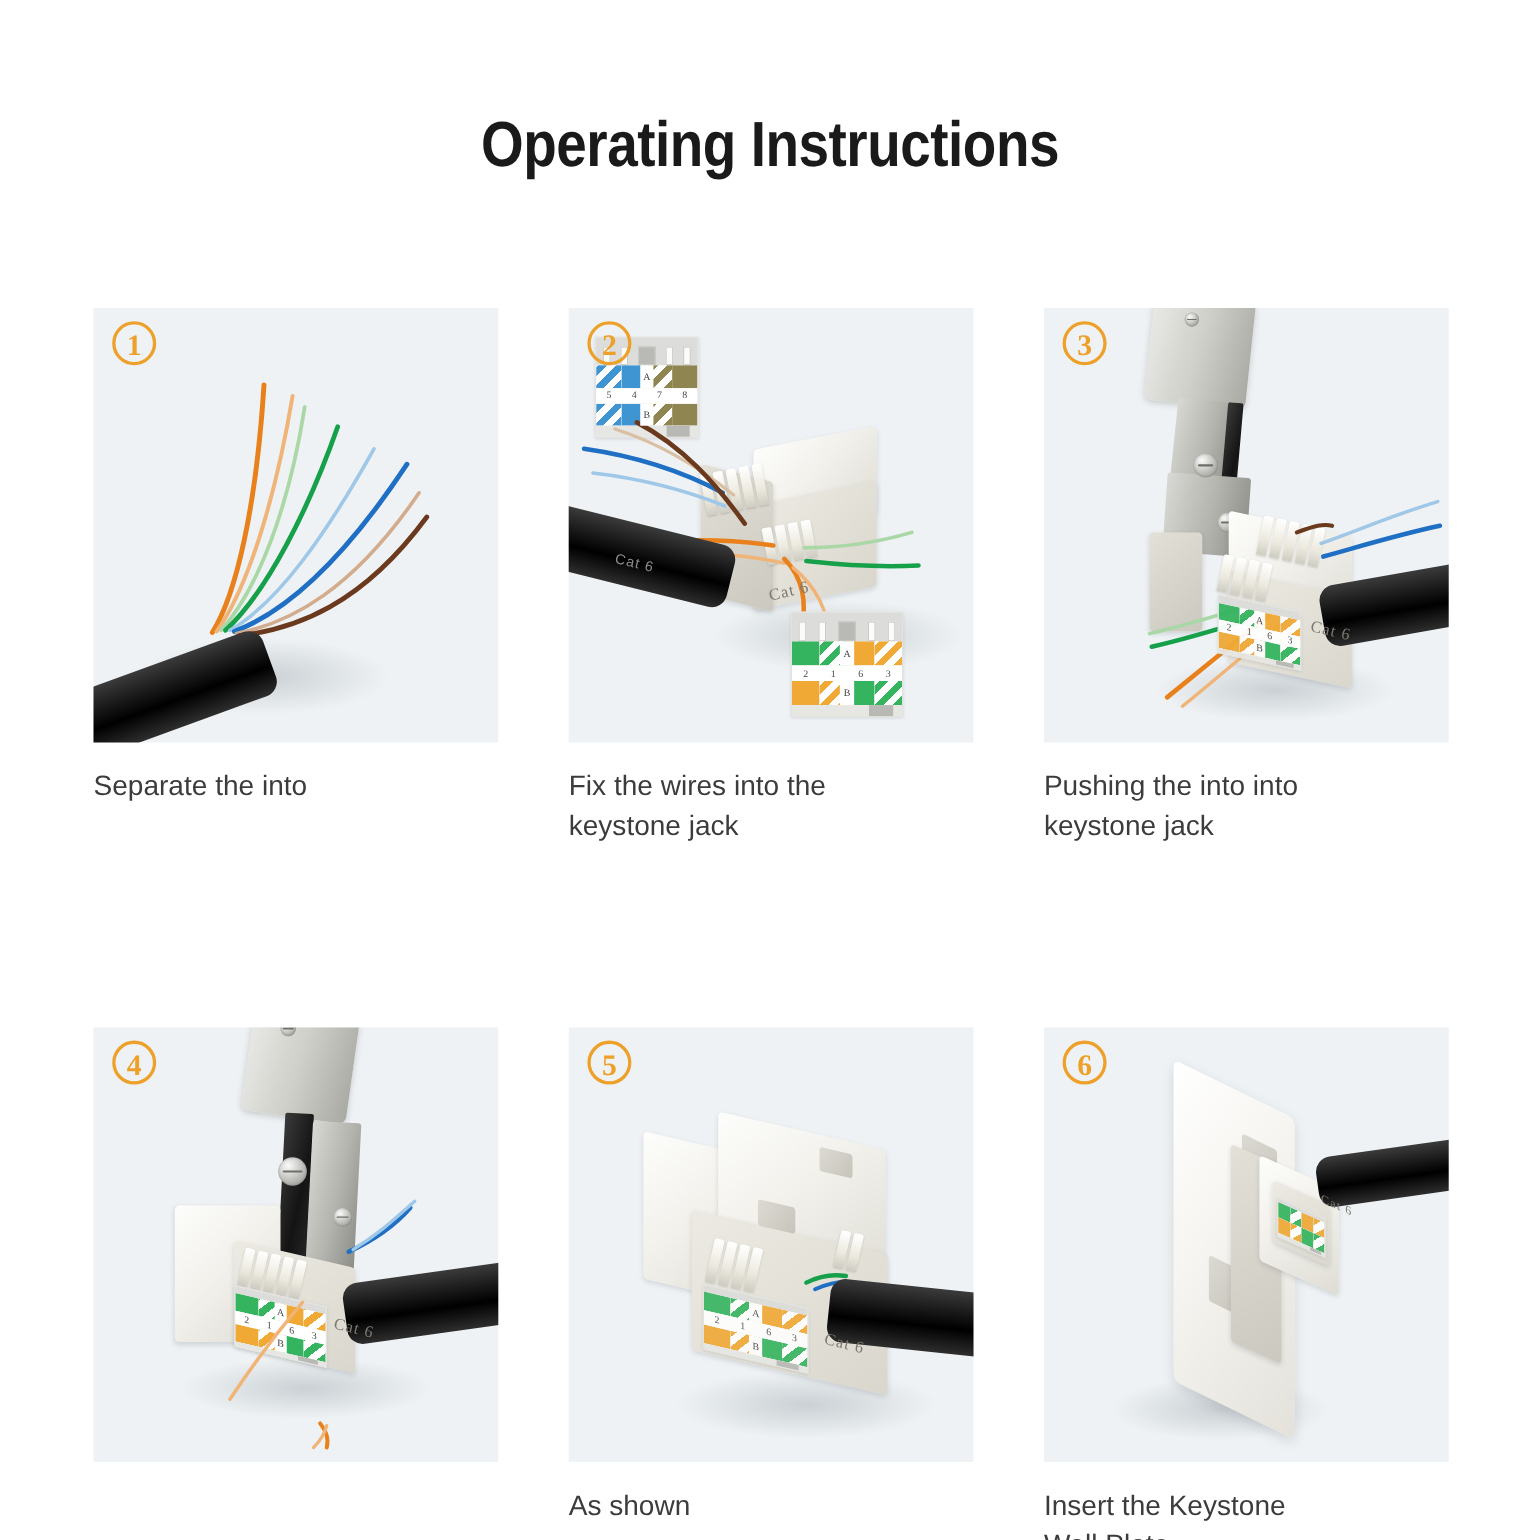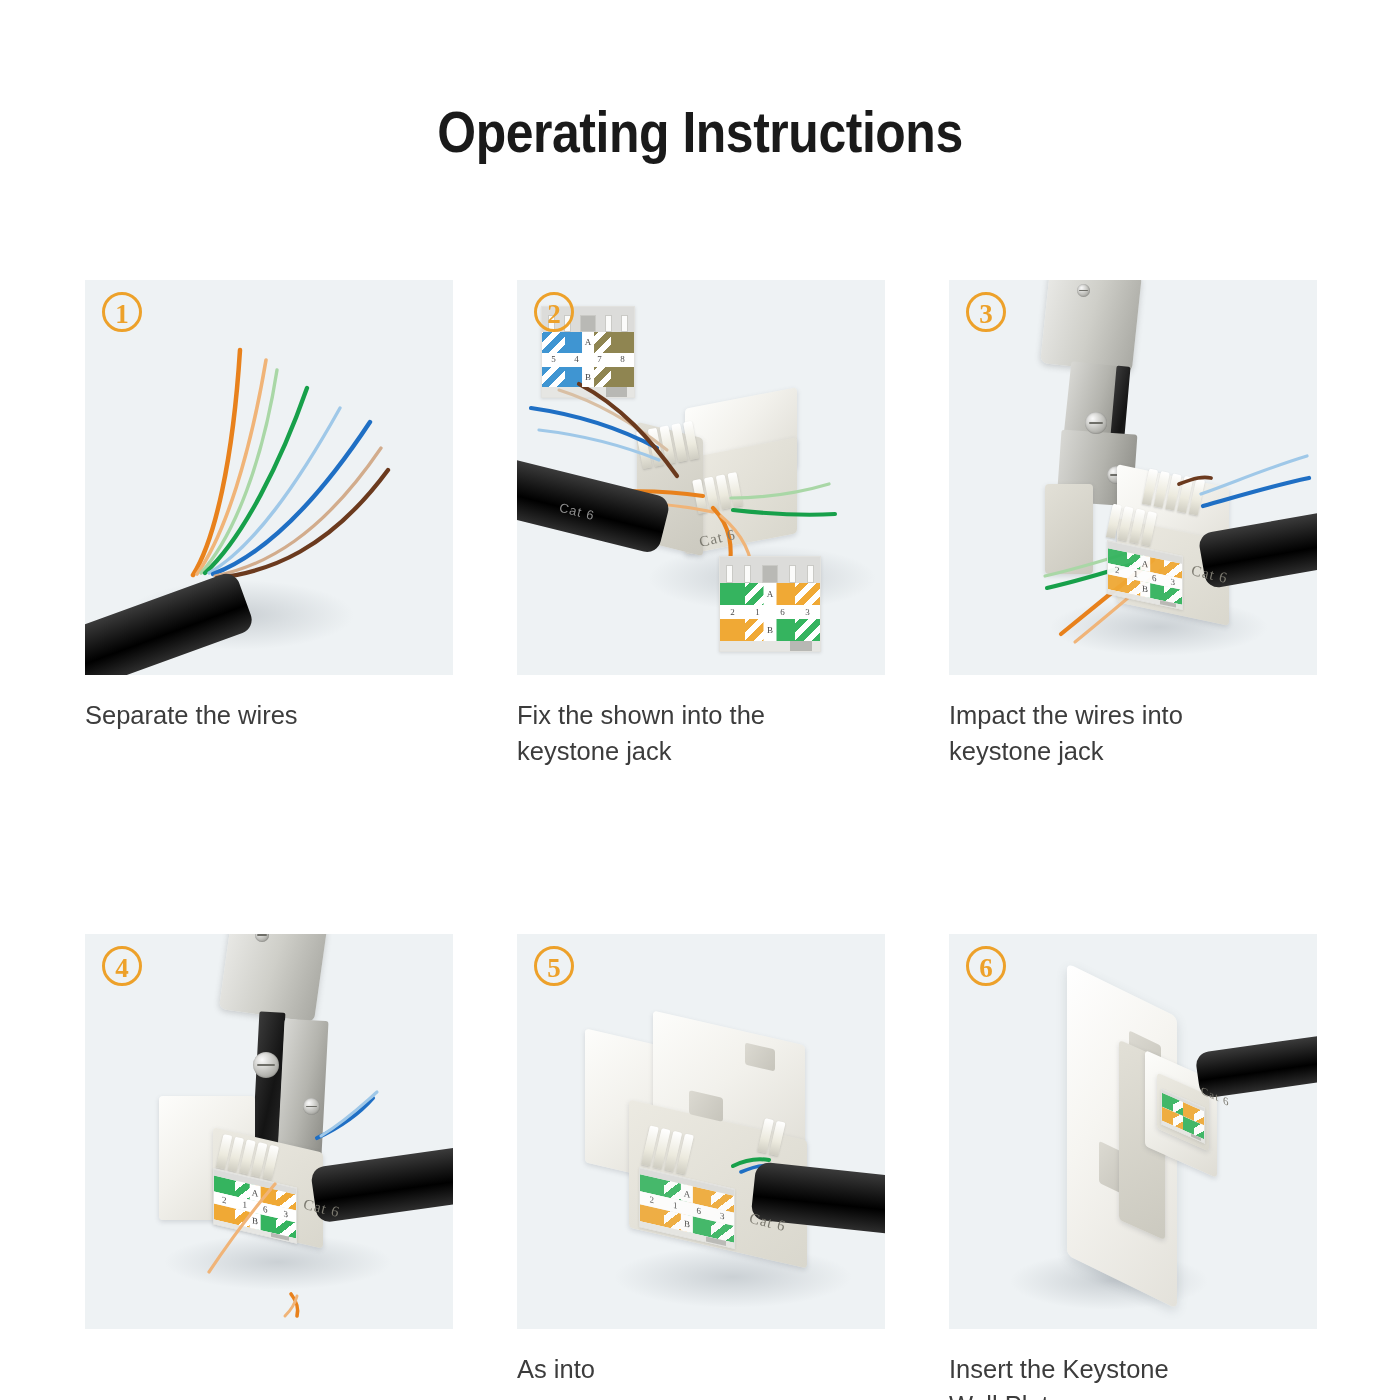--- a/index.html
+++ b/index.html
@@ -264,21 +264,21 @@
             <path d="M116 293 C 150 255, 178 180, 192 90" stroke="#a9d7a6" stroke-width="3.4" fill="none" stroke-linecap="round"></path>
             <path d="M120 293 C 158 258, 196 182, 222 108" stroke="#17a04a" stroke-width="4.3" fill="none" stroke-linecap="round"></path>
             <path d="M124 293 C 168 268, 212 205, 255 128" stroke="#9fc8e8" stroke-width="3.3" fill="none" stroke-linecap="round"></path>
             <path d="M128 294 C 176 276, 228 228, 285 142" stroke="#1f6fc4" stroke-width="4.4" fill="none" stroke-linecap="round"></path>
             <path d="M130 296 C 180 286, 236 256, 296 168" stroke="#d2ac8c" stroke-width="3.3" fill="none" stroke-linecap="round"></path>
             <path d="M132 298 C 184 292, 244 270, 303 190" stroke="#6b3a1e" stroke-width="4.3" fill="none" stroke-linecap="round"></path>
           </svg>
           <div class="cable" style="left:-22px; top:288px; width:182px; height:62px; transform:rotate(-20deg); transform-origin: 100% 50%;"></div>
         </div>
       </div>
-      <div class="caption">Separate the wires</div>
+      <div class="caption">Separate the into</div>
     </div>
 
     <div class="step">
       <div class="photo">
         <div class="badge">2</div>
         <div class="scene">
 
           <div class="diagram" style="left:24px; top:26px; width:94px; height:92px;">
             <div class="dg-top">
               <div class="dg-pin"></div>
@@ -411,21 +411,21 @@
                     <div class="stripe"></div>
                   </div>
                 <div class="dg-mid">B</div>
               </div>
             </div>
             <div class="dg-foot"></div>
           </div>
 
         </div>
       </div>
-      <div class="caption">Fix the shown into the
+      <div class="caption">Fix the wires into the
 keystone jack</div>
     </div>
 
     <div class="step">
       <div class="photo">
         <div class="badge">3</div>
         <div class="scene">
 
           <div class="shadow-blob" style="left:100px; top:318px; width:220px; height:58px;"></div>
 
@@ -506,21 +506,21 @@
               </div>
             </div>
             <div class="dg-foot" style="height:8%"></div>
           </div>
 
           <div class="cable" style="left:252px; top:240px; width:160px; height:56px; transform:rotate(-10deg);"></div>
           <div class="cat-label" style="left:242px; top:286px; transform:rotate(13deg);">Cat 6</div>
 
         </div>
       </div>
-      <div class="caption">Impact the wires into
+      <div class="caption">Pushing the into into
 keystone jack</div>
     </div>
 
     <div class="row2-spacer"></div>
 
     <div class="step">
       <div class="photo">
         <div class="badge">4</div>
         <div class="scene">
 
@@ -673,21 +673,21 @@
           <svg class="wires" viewBox="0 0 368 395" preserveAspectRatio="none">
             <path d="M216 232 C 228 226, 240 224, 252 226" stroke="#17a04a" stroke-width="4.0" fill="none" stroke-linecap="round"></path>
             <path d="M224 238 C 238 232, 250 230, 260 232" stroke="#1f6fc4" stroke-width="3.6" fill="none" stroke-linecap="round"></path>
           </svg>
 
           <div class="cable" style="left:236px; top:236px; width:168px; height:58px; transform:rotate(6deg);"></div>
           <div class="cat-label" style="left:232px; top:280px; transform:rotate(14deg);">Cat 6</div>
 
         </div>
       </div>
-      <div class="caption">As into</div>
+      <div class="caption">As shown</div>
     </div>
 
     <div class="step">
       <div class="photo">
         <div class="badge">6</div>
         <div class="scene">
 
           <div class="shadow-blob" style="left:60px; top:318px; width:200px; height:58px;"></div>
 
           <div class="plate-face" style="left:118px; top:56px; width:110px; height:292px; transform: skewY(26deg);"></div>

